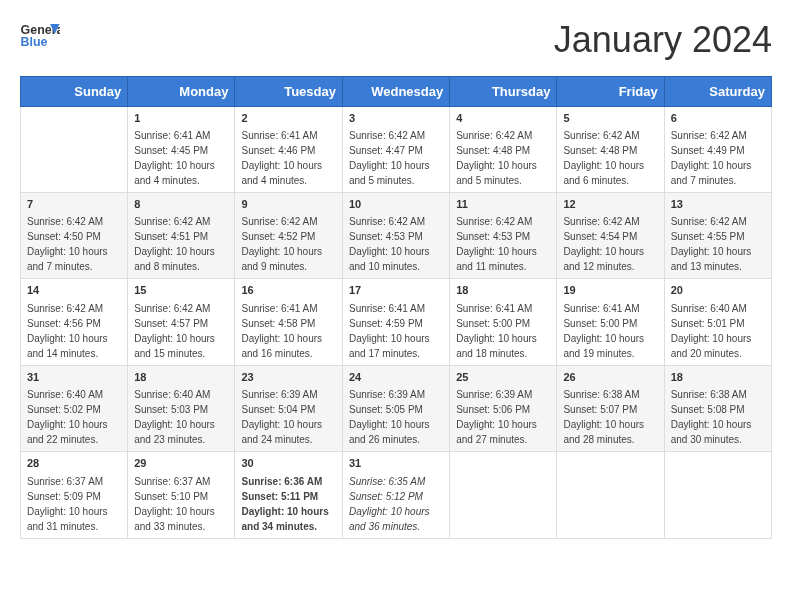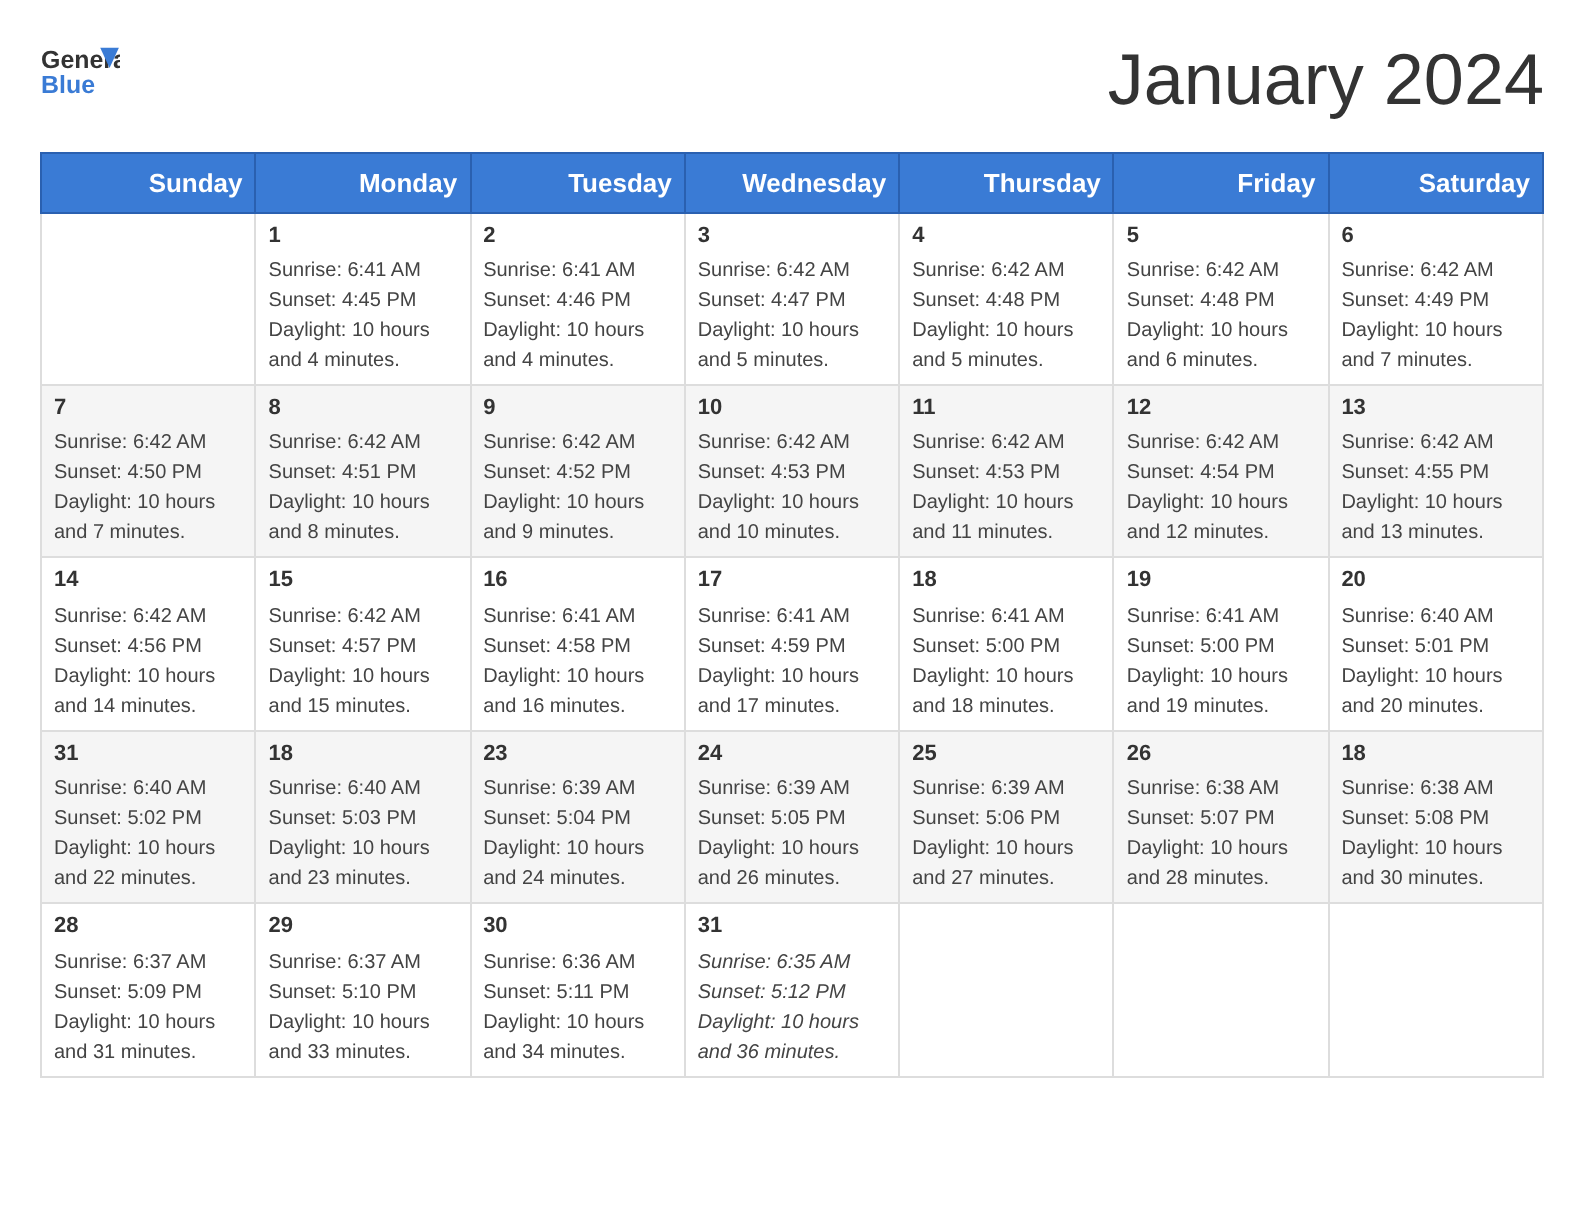--- a/index.html
+++ b/index.html
@@ -234,21 +234,21 @@
       </tr>
       <tr>
         <td><span class="day-num">28</span><span class="cell-content" style="white-space: pre-line;">Sunrise: 6:37 AM
 Sunset: 5:09 PM
 Daylight: 10 hours
 and 31 minutes.</span></td>
         <td><span class="day-num">29</span><span class="cell-content" style="white-space: pre-line;">Sunrise: 6:37 AM
 Sunset: 5:10 PM
 Daylight: 10 hours
 and 33 minutes.</span></td>
-        <td><span class="day-num">30</span><span class="cell-content" style="white-space: pre-line;">Sunrise: 6:36 AM
+        <td><span class="day-num">30</span><span class="cell-content" style="white-space: pre-line; font-weight: bold;">Sunrise: 6:36 AM
 Sunset: 5:11 PM
 Daylight: 10 hours
 and 34 minutes.</span></td>
         <td><span class="day-num">31</span><span class="cell-content" style="white-space: pre-line; font-style: italic;">Sunrise: 6:35 AM
 Sunset: 5:12 PM
 Daylight: 10 hours
 and 36 minutes.</span></td>
         <td class="empty-cell"></td>
         <td class="empty-cell"></td>
         <td class="empty-cell"></td>

